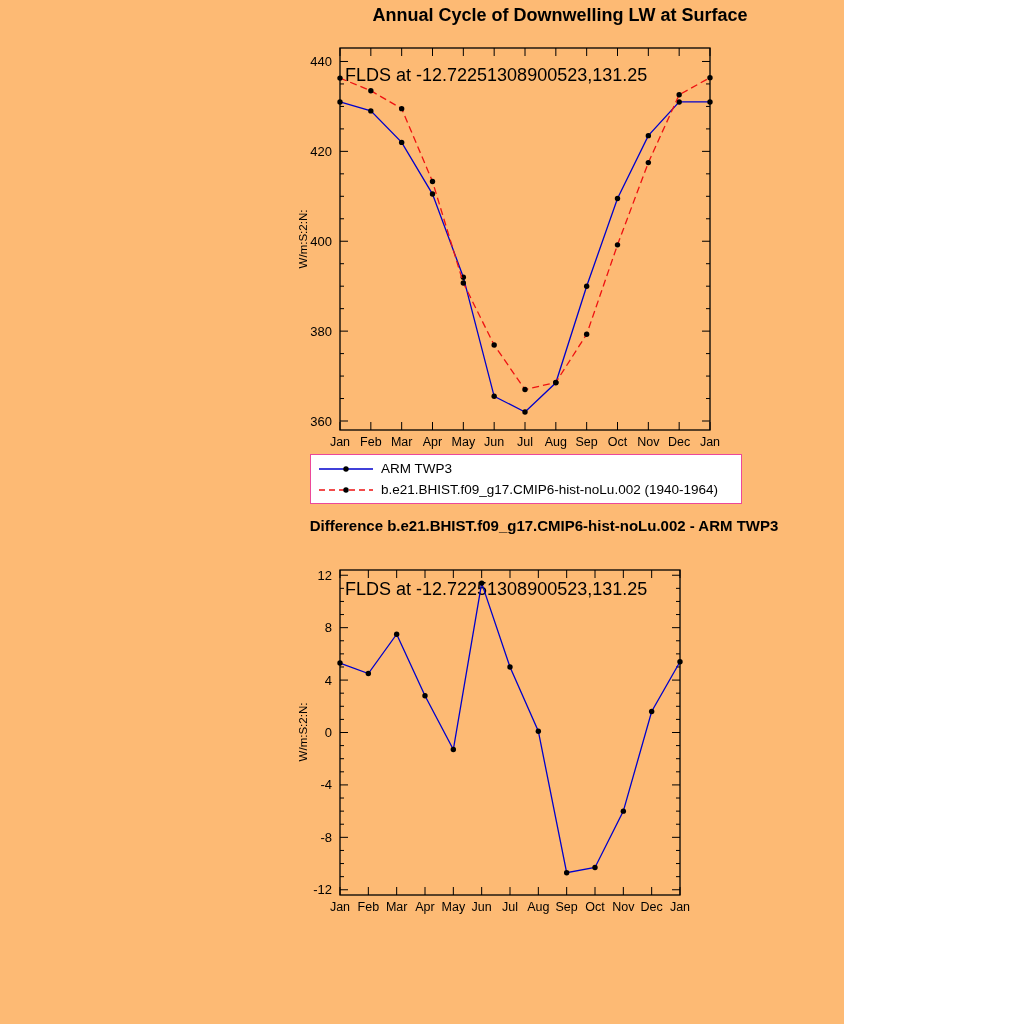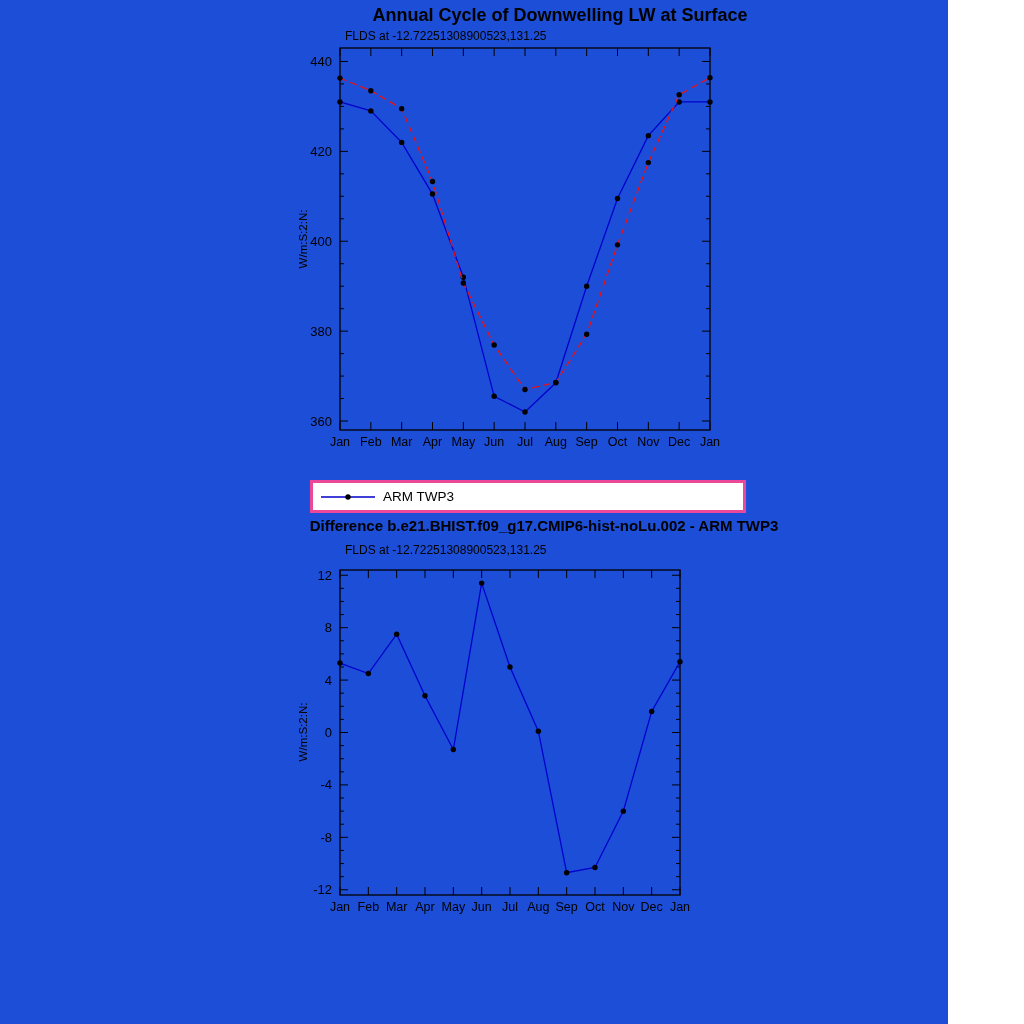--- a/index.html
+++ b/index.html
@@ -1,32 +1,32 @@
 <!DOCTYPE html>
 <html><head>
 <meta charset="utf-8">
 <style>
   html,body{margin:0;padding:0;background:#ffffff;}
-  .canvas{position:relative;width:948px;height:1024px;background:#1d4ed8;overflow:hidden;
+  .canvas{position:relative;width:844px;height:1024px;background:#fdba74;overflow:hidden;
           font-family:"Liberation Sans","DejaVu Sans",sans-serif;color:#000;}
   .chart-title{position:absolute;font-weight:bold;text-align:center;white-space:nowrap;}
   #title-top{left:96px;top:5px;width:928px;font-size:18px;}
   #title-bottom{left:0px;top:517px;width:1016px;font-size:15px;padding-left:36px;}
-  .chart-subtitle{position:absolute;font-size:12px;white-space:nowrap;}
+  .chart-subtitle{position:absolute;font-size:18px;white-space:nowrap;margin-top:36px;}
   #subtitle-top{left:345px;top:29px;}
   #subtitle-bottom{left:345px;top:543px;}
   .ylabel{position:absolute;font-size:11.5px;white-space:nowrap;
           transform:translate(-50%,-50%) rotate(-90deg);}
   #ylabel-top{left:303px;top:239px;}
   #ylabel-bottom{left:303px;top:732px;}
   svg.chart{position:absolute;}
   #chart-top{left:290px;top:46px;}
   #chart-bottom{left:290px;top:562px;}
   svg text{font-family:"Liberation Sans","DejaVu Sans",sans-serif;fill:#000;}
-  .legend{position:absolute;left:310px;top:480px;width:430px;border:3px solid #ec4899;
+  .legend{position:absolute;left:310px;top:454px;width:430px;border:1px solid #ec4899;
           background:#fff;padding:3px 0;}
   .legend-row{display:flex;align-items:center;height:21px;padding-left:7px;font-size:13.5px;}
   .legend-row svg{margin-right:7px;flex:0 0 auto;}
   .legend-row span{white-space:nowrap;}
 </style>
 </head>
 <body>
 
 <div class="canvas">
 
@@ -143,20 +143,27 @@
       <circle cx="420" cy="31.66117647058834" r="2.7" fill="#000000"></circle>
     </svg>
 
   <div class="legend">
     <div class="legend-row">
       <svg width="56" height="12">
         <line id="lg0" x1="1" y1="6" x2="55" y2="6" stroke="#0000cc" stroke-width="1.4"></line>
         <circle id="lg0c" cx="28" cy="6" r="2.7" fill="#000000"></circle>
       </svg>
       <span>ARM TWP3</span>
+    </div>
+    <div class="legend-row">
+      <svg width="56" height="12">
+        <line id="lg1" x1="1" y1="6" x2="55" y2="6" stroke="#ee1111" stroke-width="1.4" stroke-dasharray="6 4"></line>
+        <circle id="lg1c" cx="28" cy="6" r="2.7" fill="#000000"></circle>
+      </svg>
+      <span>b.e21.BHIST.f09_g17.CMIP6-hist-noLu.002 (1940-1964)</span>
     </div>
   </div>
 
   <div id="title-bottom" class="chart-title">Difference b.e21.BHIST.f09_g17.CMIP6-hist-noLu.002 - ARM TWP3</div>
   <div id="subtitle-bottom" class="chart-subtitle">FLDS at -12.72251308900523,131.25</div>
   <div id="ylabel-bottom" class="ylabel">W/m:S:2:N:</div>
   <svg id="chart-bottom" class="chart" width="480" height="365">
       <line x1="50" y1="314.6532258064516" x2="54" y2="314.6532258064516" stroke="#000" stroke-width="1"></line>
       <line x1="390" y1="314.6532258064516" x2="386" y2="314.6532258064516" stroke="#000" stroke-width="1"></line>
       <line x1="50" y1="301.54838709677415" x2="54" y2="301.54838709677415" stroke="#000" stroke-width="1"></line>

